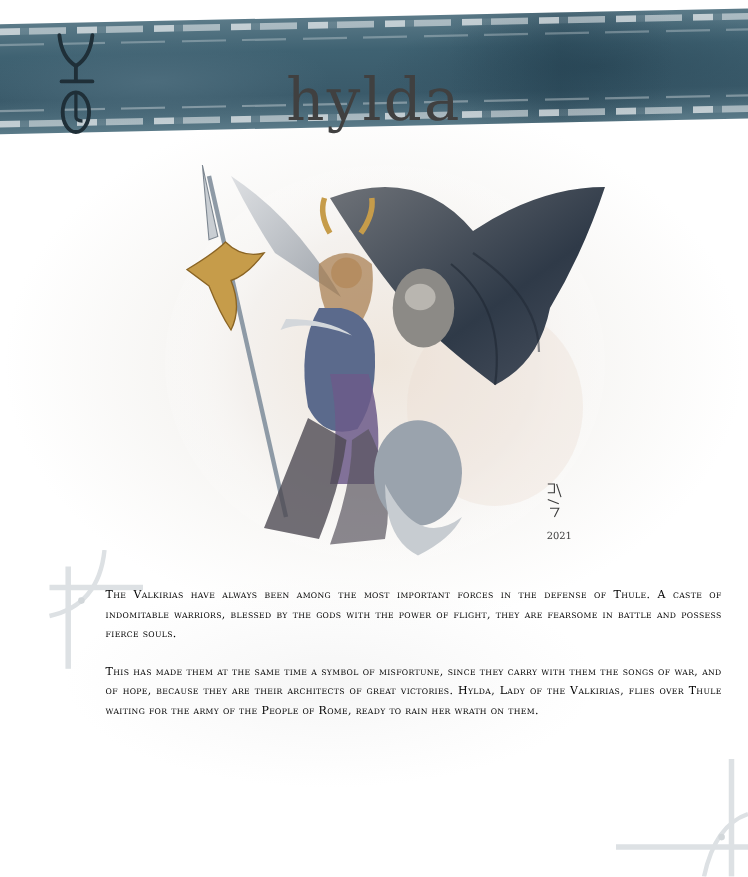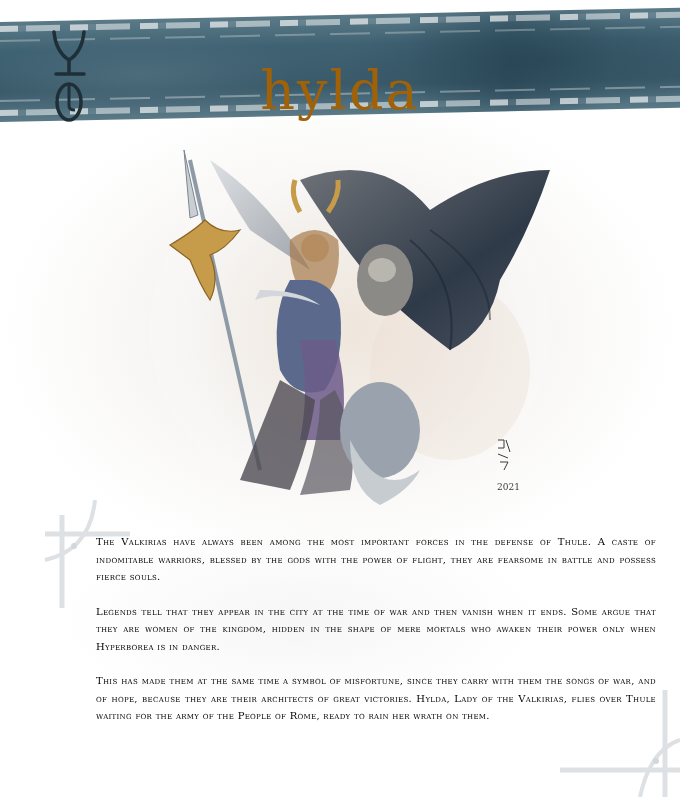--- a/index.html
+++ b/index.html
@@ -30,21 +30,21 @@
       background: repeating-linear-gradient(90deg, rgba(255,255,255,0.65) 0 18px, rgba(255,255,255,0.1) 18px 26px, rgba(255,255,255,0.5) 26px 60px, rgba(255,255,255,0) 60px 70px);
     }
     .banner::before { top: 4px; }
     .banner::after { bottom: 6px; }
     .banner-streak {
       position: absolute; left: 0; right: 0; height: 2px;
       background: repeating-linear-gradient(90deg, rgba(255,255,255,0.55) 0 40px, rgba(255,255,255,0) 40px 55px);
     }
     .title {
       position: absolute; left: 0; right: 0; top: 28px;
-      text-align: center; color: #a16207;
+      text-align: center; color: #404040;
       font-family: "DejaVu Serif", serif; font-size: 54px; font-weight: normal;
       letter-spacing: 2px; line-height: 1;
       text-transform: lowercase;
     }
     .rune-icon { position: absolute; left: 48px; top: 30px; width: 42px; height: 96px; }
 
     
     .illustration {
       position: absolute; left: 150px; top: 140px; width: 400px; height: 370px;
     }
@@ -141,15 +141,14 @@
 
 <svg class="ornament" style="left:560px; top:690px; width:120px; height:107px;" viewBox="0 0 120 107">
   <line x1="105" y1="0" x2="105" y2="107" stroke="#dde1e4" stroke-width="5"></line>
   <line x1="0" y1="80" x2="120" y2="80" stroke="#dde1e4" stroke-width="5"></line>
   <path d="M80 107 Q90 60 120 50" stroke="#dde1e4" stroke-width="4" fill="none"></path>
   <circle cx="96" cy="71" r="3" fill="#d2d7da"></circle>
 </svg>
 
 <div class="text-body">
   <p>The Valkirias have always been among the most important forces in the defense of Thule. A caste of indomitable warriors, blessed by the gods with the power of flight, they are fearsome in battle and possess fierce souls.</p>
-  <p>Legends tell that they appear in the city at the time of war and then vanish when it ends. Some argue that they are women of the kingdom, hidden in the shape of mere mortals who awaken their power only when Hyperborea is in danger.</p>
   <p>This has made them at the same time a symbol of misfortune, since they carry with them the songs of war, and of hope, because they are their architects of great victories. Hylda, Lady of the Valkirias, flies over Thule waiting for the army of the People of Rome, ready to rain her wrath on them.</p>
 </div>
 
 </body></html>

